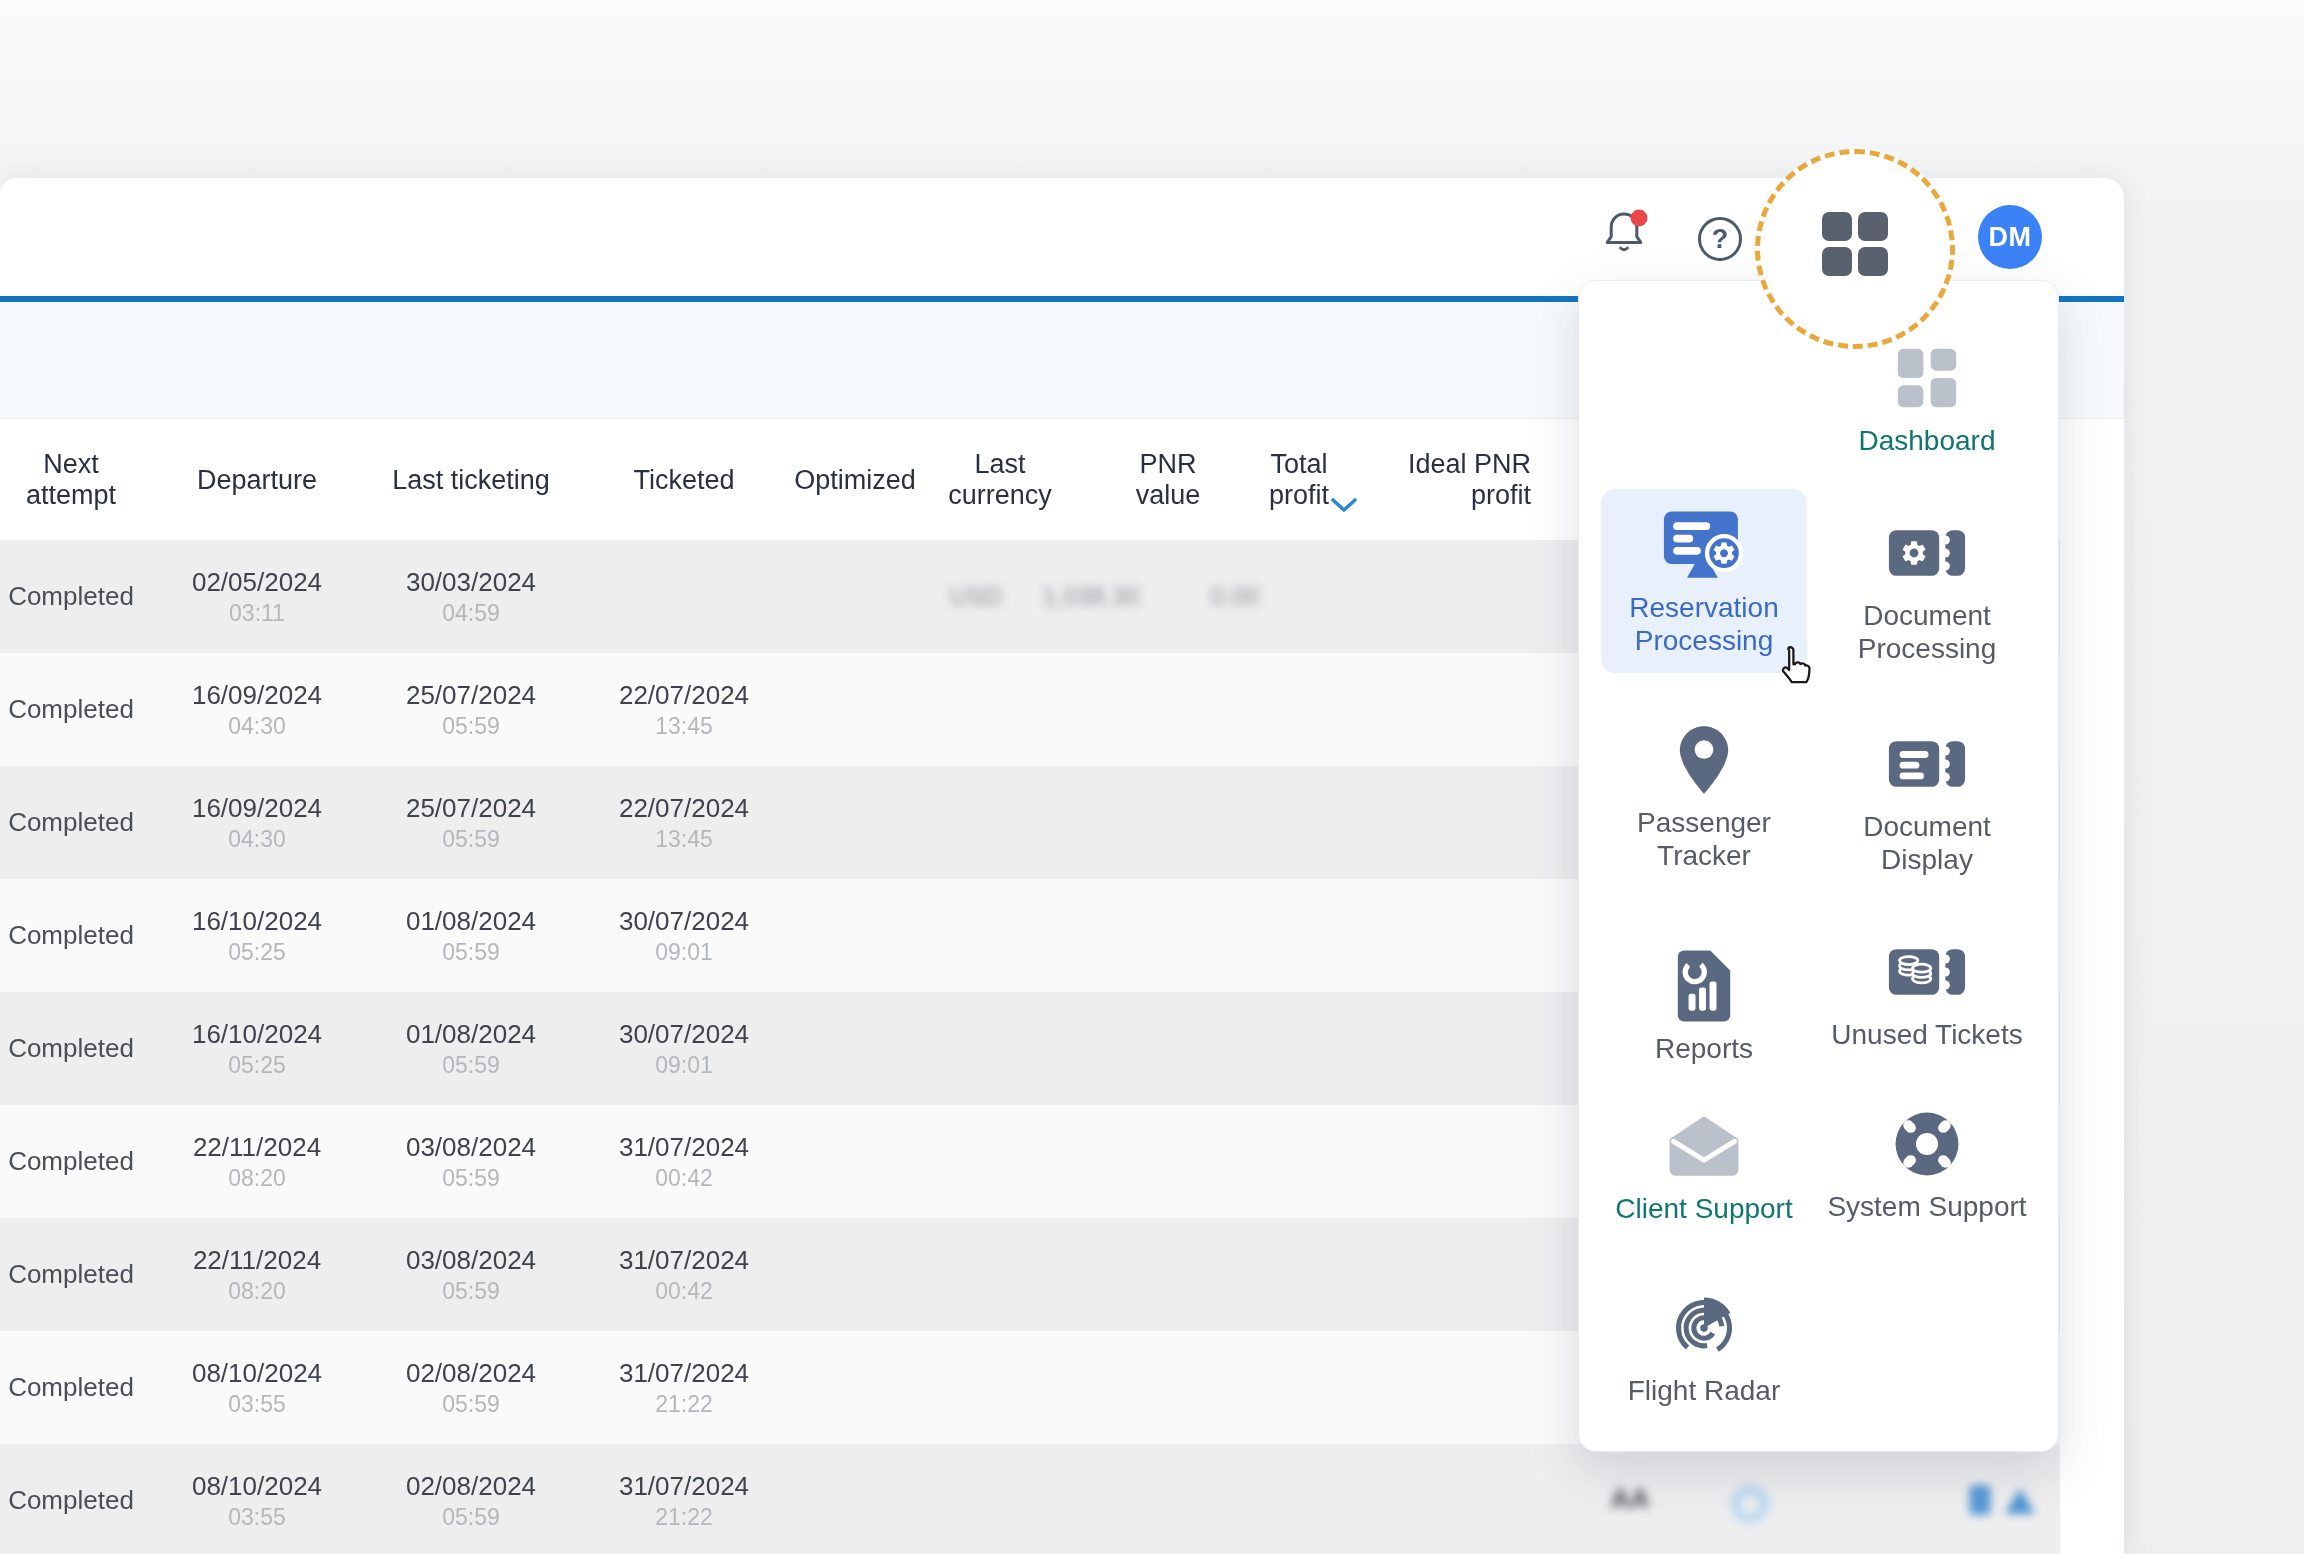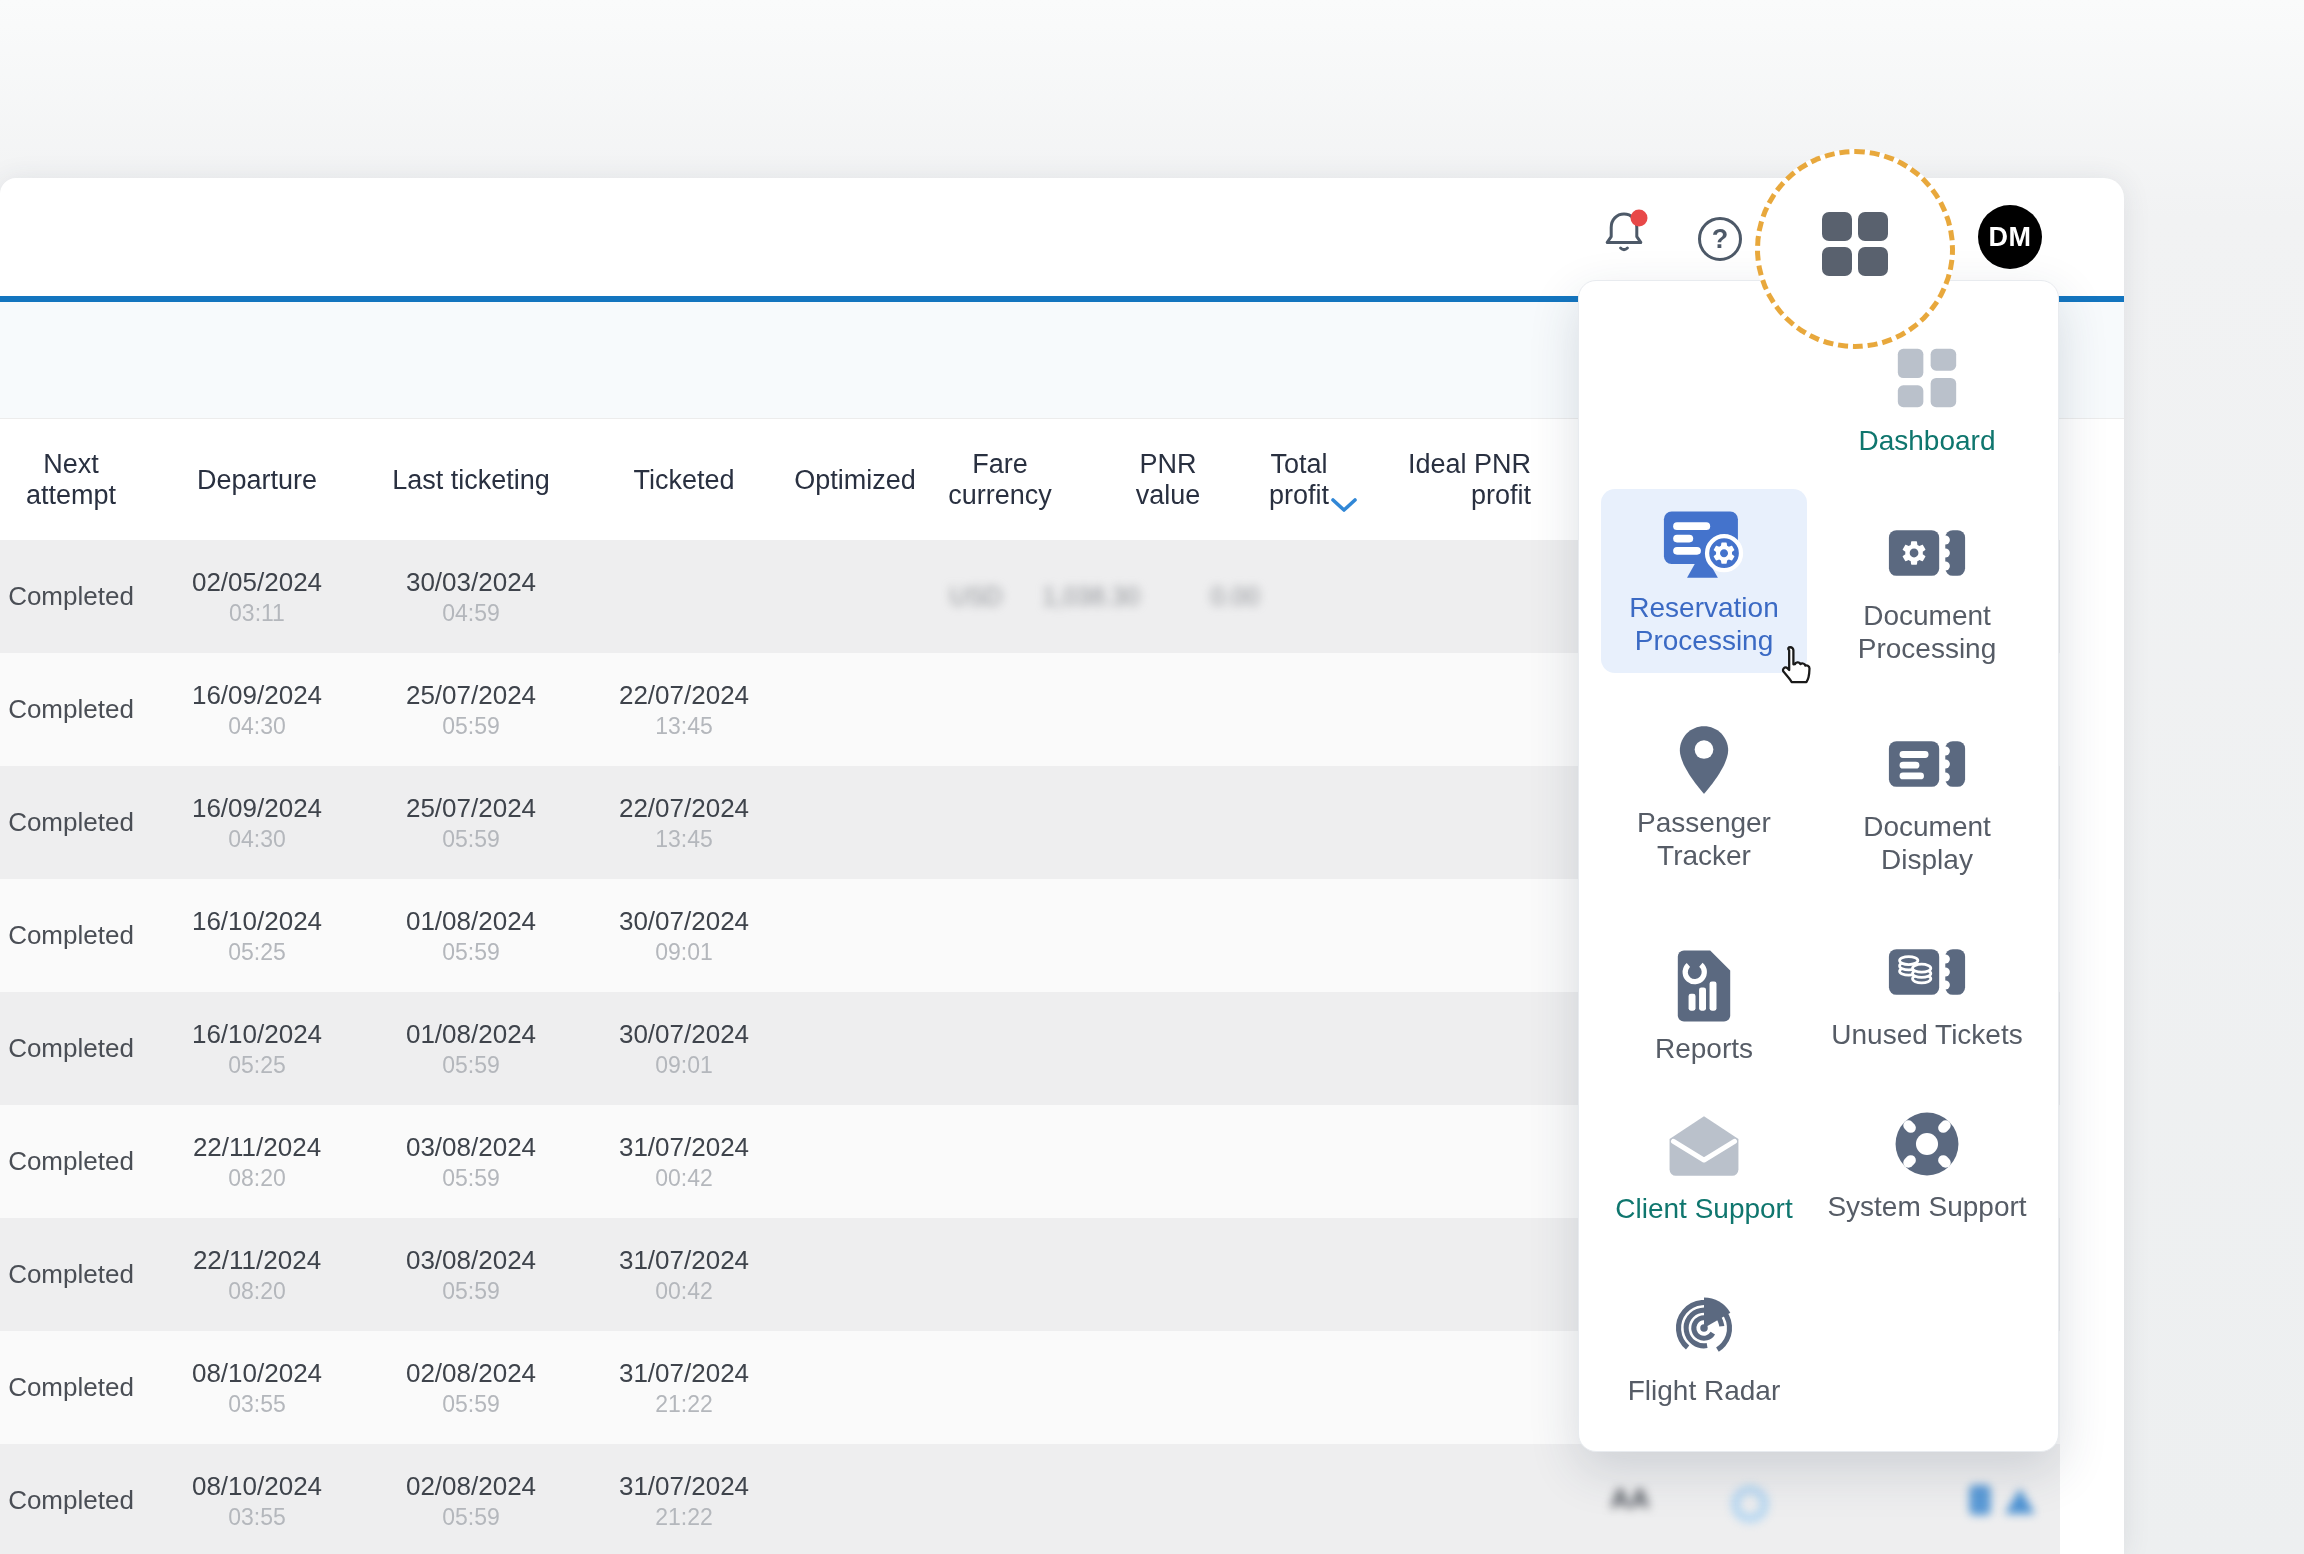--- a/index.html
+++ b/index.html
@@ -10,21 +10,21 @@
   
   .window{position:absolute;left:0;top:178px;width:2124px;height:1376px;background:#fff;
           border-radius:16px 20px 0 0;box-shadow:0 2px 28px rgba(50,60,80,.10);z-index:1;}
   .blue-line{position:absolute;left:0;top:296px;width:2124px;height:6px;background:#1375bf;z-index:4;}
   .strip{position:absolute;left:0;top:302px;width:2124px;height:116px;background:#f7fafc;
          border-bottom:1px solid #ececec;z-index:3;}
 
   
   .tb-icon{position:absolute;z-index:12;}
   .avatar{position:absolute;left:1978px;top:205px;width:64px;height:64px;border-radius:50%;
-          background:#000000;color:#fff;font-size:27px;font-weight:bold;letter-spacing:.5px;
+          background:#3b82f6;color:#fff;font-size:27px;font-weight:bold;letter-spacing:.5px;
           display:flex;align-items:center;justify-content:center;z-index:12;}
 
   
   .dashed-circle{position:absolute;left:1755px;top:149px;width:190px;height:190px;border-radius:50%;
           border:5px dashed #e8a83c;background:#fff;z-index:40;display:flex;align-items:center;justify-content:center;}
   .dashed-circle svg{margin-top:-10px;}
 
   
   .thead{position:absolute;left:0;top:418px;width:2060px;height:122px;background:#fff;
          border-top:1px solid #efefef;border-bottom:1px solid #e9e9ea;display:flex;z-index:2;}
@@ -104,21 +104,21 @@
 
   <div class="avatar">DM</div>
 
   <div class="thead">
     <div class="th" style="width:142px">Next
 attempt</div>
     <div class="th" style="width:230px">Departure</div>
     <div class="th" style="width:198px">Last ticketing</div>
     <div class="th" style="width:228px">Ticketed</div>
     <div class="th" style="width:114px">Optimized</div>
-    <div class="th" style="width:176px">Fare
+    <div class="th" style="width:176px">Last
 currency</div>
     <div class="th" style="width:160px">PNR
 value</div>
     <div class="th" style="width:102px">Total
 profit</div>
     <div class="th right" style="width:195px">Ideal PNR
 profit</div>
   </div>
   <svg class="sort-chevron" width="28" height="18" viewBox="0 0 28 18">
     <path d="M3 3 L14 13 L25 3" fill="none" stroke="#3187d6" stroke-width="3.6" stroke-linecap="round" stroke-linejoin="round"></path>

